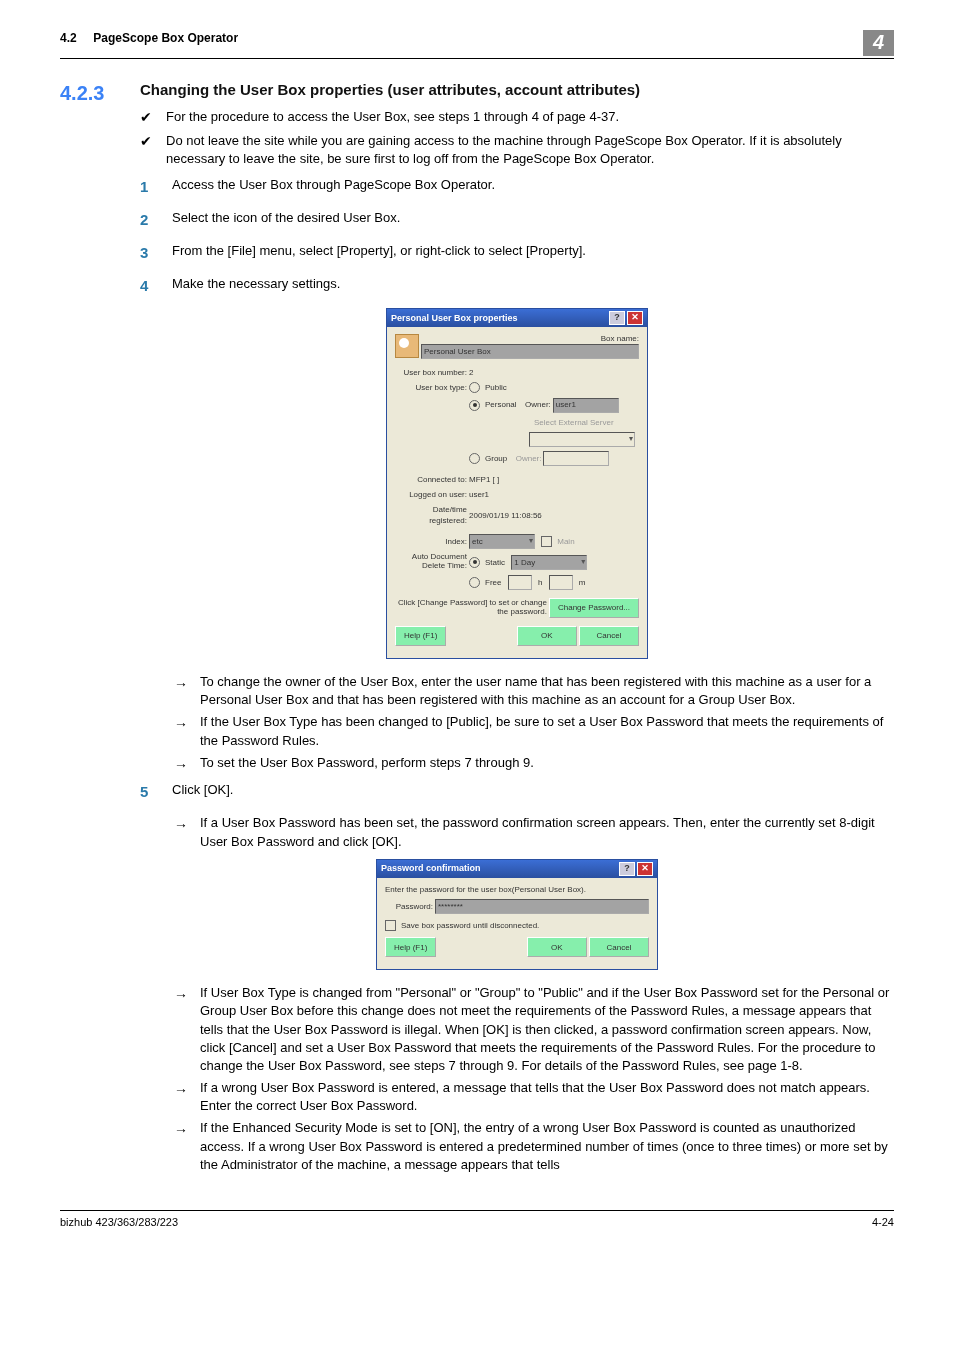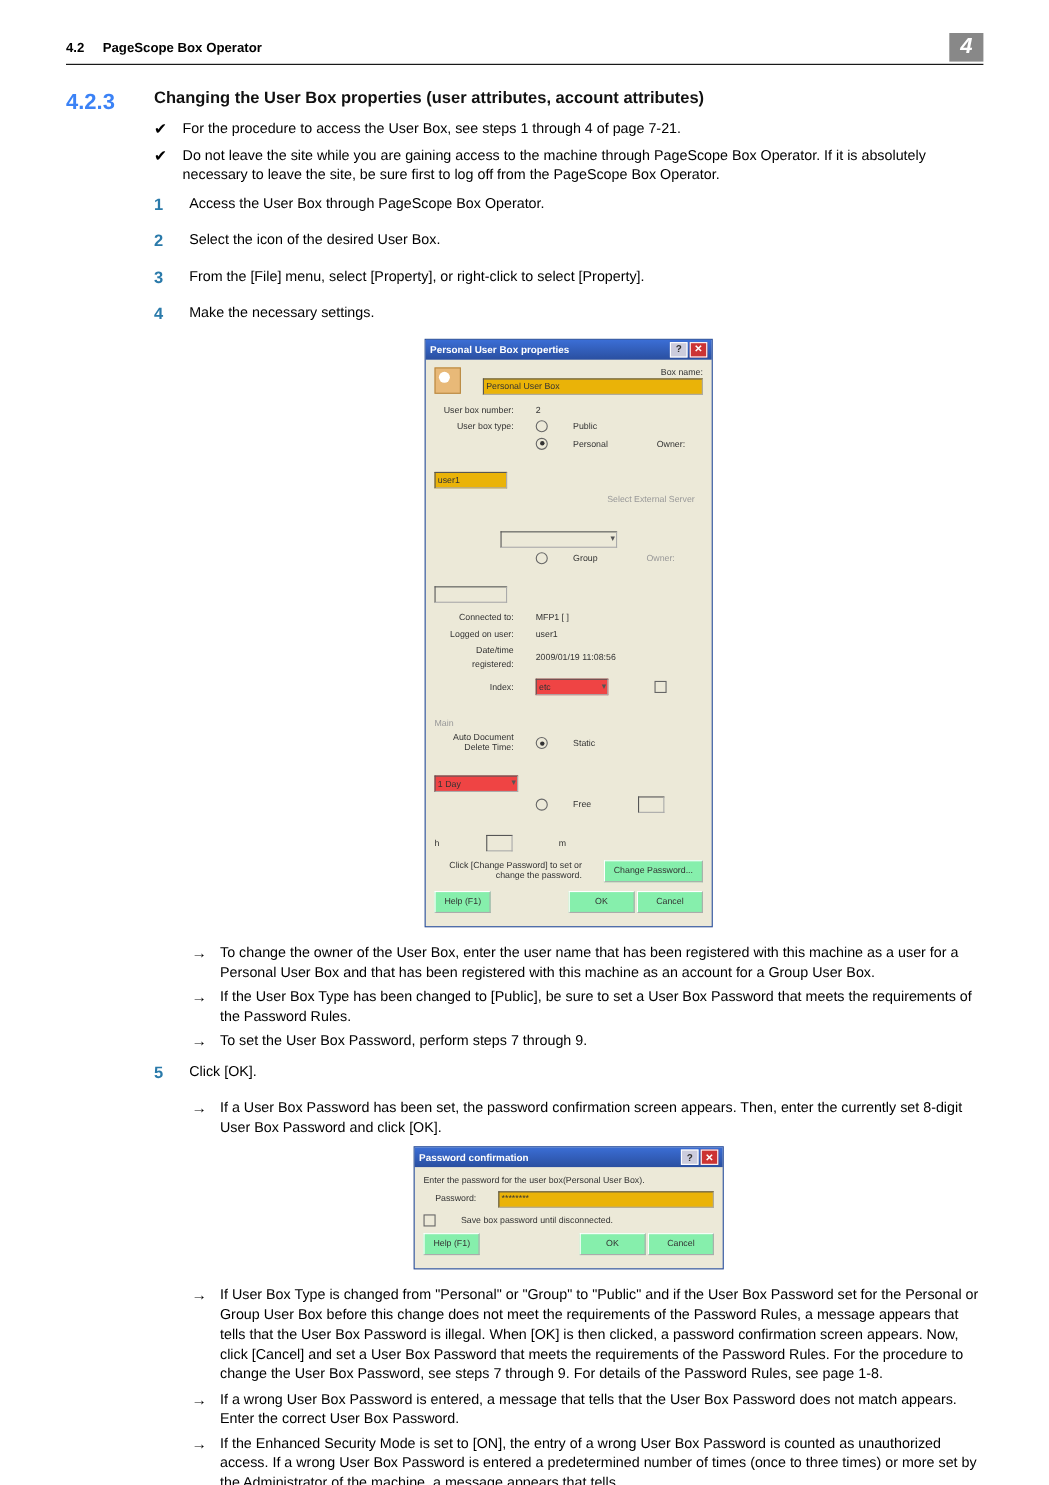--- a/index.html
+++ b/index.html
@@ -8,21 +8,21 @@
     color: #000;
     margin: 0;
     padding: 30px 60px 30px 60px;
     background: #fff;
     width: 834px;
     line-height: 1.4;
   }
   .page-header {
     display: flex;
     justify-content: space-between;
-    align-items: center;
+    align-items: flex-start;
     border-bottom: 1px solid #000;
     padding-bottom: 2px;
     margin-bottom: 16px;
     font-size: 12px;
   }
   .page-header-left { font-weight: bold; }
   .page-header-right {
     background: #888;
     color: #fff;
     font-size: 20px;
@@ -87,32 +87,32 @@
     font-size:9px;
   }
   .winbtns { display:flex; gap:2px; }
   .winbtn {
     width:14px; height:12px; background:#c33; color:#fff;
     display:flex; align-items:center; justify-content:center;
     border:1px solid #fff; font-size:9px; line-height:1;
   }
   .winbtn.help { background:#ccd; color:#333; }
   .dlg-body { padding:6px 8px 8px 8px; color:#333; }
-  .dlg-row { display:flex; align-items:center; gap:20px; margin-bottom:4px; flex-wrap:wrap; }
+  .dlg-row { display:flex; align-items:center; gap:2px; margin-bottom:4px; flex-wrap:wrap; }
   .dlg-label { width:72px; flex:0 0 72px; }
   .dlg-input {
-    border:1px inset #aaa; background:#eab308; height:13px; flex:1;
+    border:1px inset #aaa; background:#a3a3a3; height:13px; flex:1;
     padding:0 2px; font-size:8px; display:flex; align-items:center;
   }
   .dlg-input.small { flex:0 0 60px; }
   .dlg-input.disabled { background:#ece9d8; color:#999; }
   .radio { width:9px; height:9px; border:1px solid #666; border-radius:50%; display:inline-flex; align-items:center; justify-content:center; margin-right:3px;}
   .radio.sel::after { content:""; width:4px; height:4px; background:#333; border-radius:50%; display:block;}
   .cbx { width:9px; height:9px; border:1px solid #666; display:inline-block; margin-right:3px;}
-  .dlg-combo { border:1px inset #aaa; background:#ef4444; height:13px; width:60px; position:relative; padding:0 2px; font-size:8px; display:flex; align-items:center; }
+  .dlg-combo { border:1px inset #aaa; background:#a3a3a3; height:13px; width:60px; position:relative; padding:0 2px; font-size:8px; display:flex; align-items:center; }
   .dlg-combo::after { content:"▾"; position:absolute; right:1px; top:0; font-size:8px; color:#555; }
   .dlg-combo.disabled { background:#ece9d8; color:#999; }
   .dlg-btn {
     border:1px outset #fff; background:#86efac; padding:1px 8px; font-size:8px; height:16px;
     display:inline-flex; align-items:center; justify-content:center;
   }
   .dlg-spin { border:1px inset #aaa; background:#ece9d8; width:22px; height:13px; display:inline-block;}
   .dlg-icon {
     width:22px;height:22px;background:#e8b978;border:1px solid #b78840;display:inline-block;
     position:relative;
@@ -138,21 +138,21 @@
 </div>
 
 <div class="section">
   <div class="sec-num">4.2.3</div>
   <div style="flex:1">
     <div class="sec-title">Changing the User Box properties (user attributes, account attributes)</div>
 
     <ul class="check-list">
       <li>
           <span class="mark">✔</span>
-          <span>For the procedure to access the User Box, see steps 1 through 4 of page 7-21.</span>
+          <span>For the procedure to access the User Box, see steps 1 through 4 of page 4-37.</span>
         </li>
       <li>
           <span class="mark">✔</span>
           <span>Do not leave the site while you are gaining access to the machine through PageScope Box Operator. If it is absolutely necessary to leave the site, be sure first to log off from the PageScope Box Operator.</span>
         </li>
     </ul>
 
     <ul class="num-list">
       <li>
           <span class="num">1</span>

